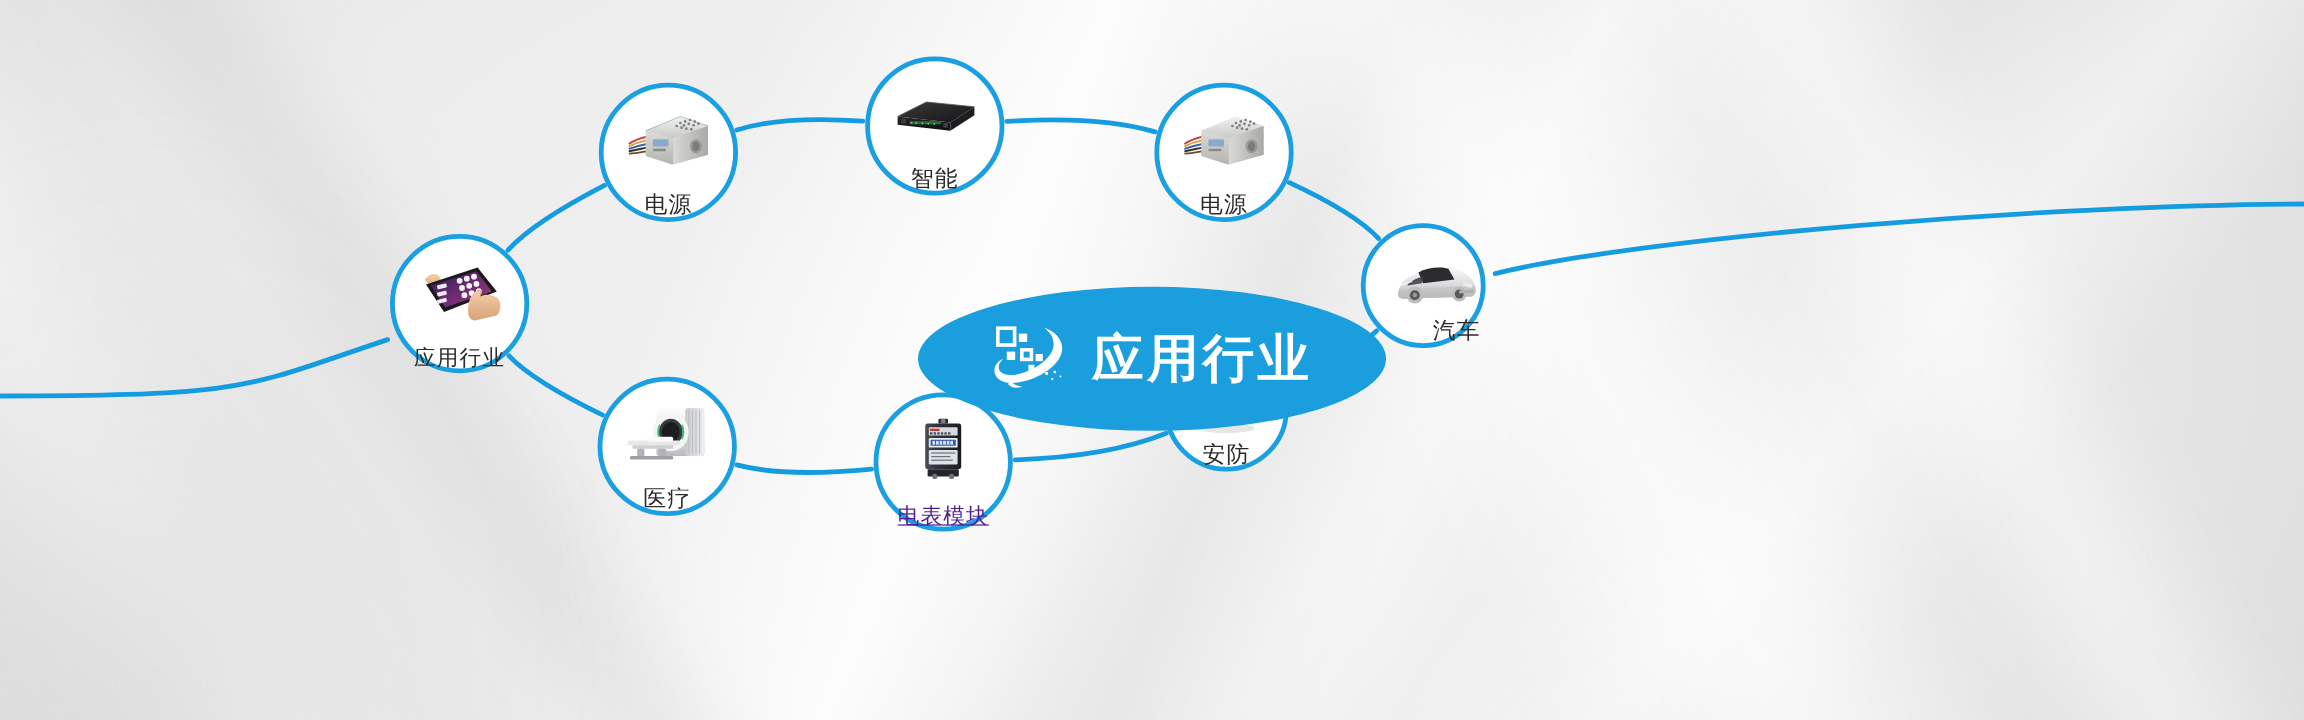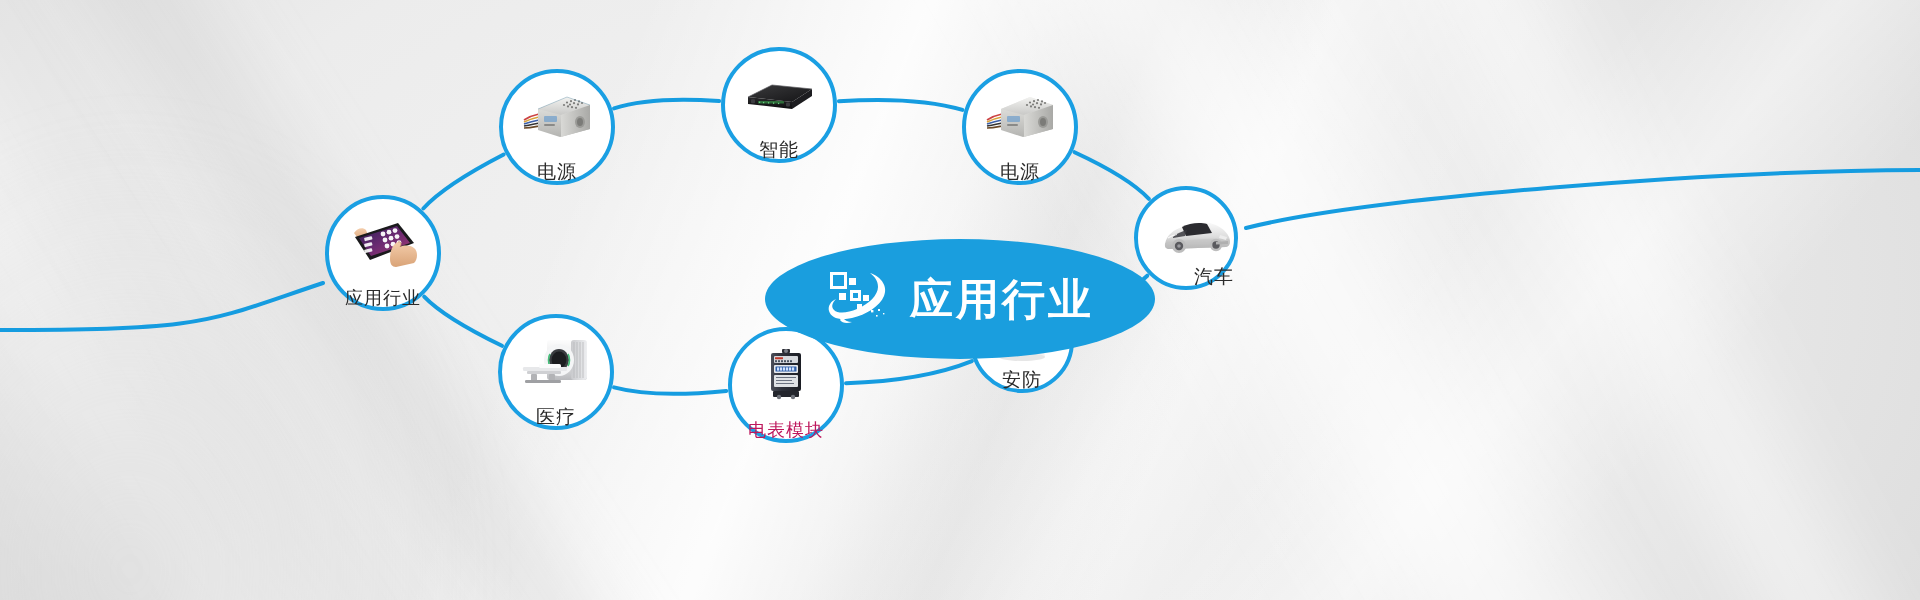--- a/index.html
+++ b/index.html
@@ -314,21 +314,21 @@
         <g fill="#6b7280">
           <rect x="27" y="30" width="20" height="1"></rect>
             <rect x="27" y="33" width="16" height="1"></rect>
           <rect x="27" y="36" width="18" height="1"></rect>
         </g>
         <rect x="24" y="44" width="26" height="6" rx="1" fill="#24262d"></rect>
         <circle cx="30" cy="50" r="2.2" fill="#6f727a"></circle>
         <circle cx="44" cy="50" r="2.2" fill="#6f727a"></circle>
       </svg>
     </div>
-    <div class="cap" style="color: #be185d;">电表模块</div>
+    <div class="cap" style="color: #4c1d95; text-decoration: underline;">电表模块</div>
   </div>
 
   <div class="node" id="node-6" style="left: 498px; top: 314px; width: 116px; height: 116px; border: 4px solid rgb(26, 159, 227);">
     <div class="pic">
       <svg class="art" viewBox="0 0 74 56" xmlns="http://www.w3.org/2000/svg">
         <defs>
           <linearGradient id="mriG" x1="0" y1="0" x2="0" y2="1">
             <stop offset="0" stop-color="#fdfdfd"></stop>
               <stop offset=".6" stop-color="#e0e1e3"></stop>
             <stop offset="1" stop-color="#b9babd"></stop>

